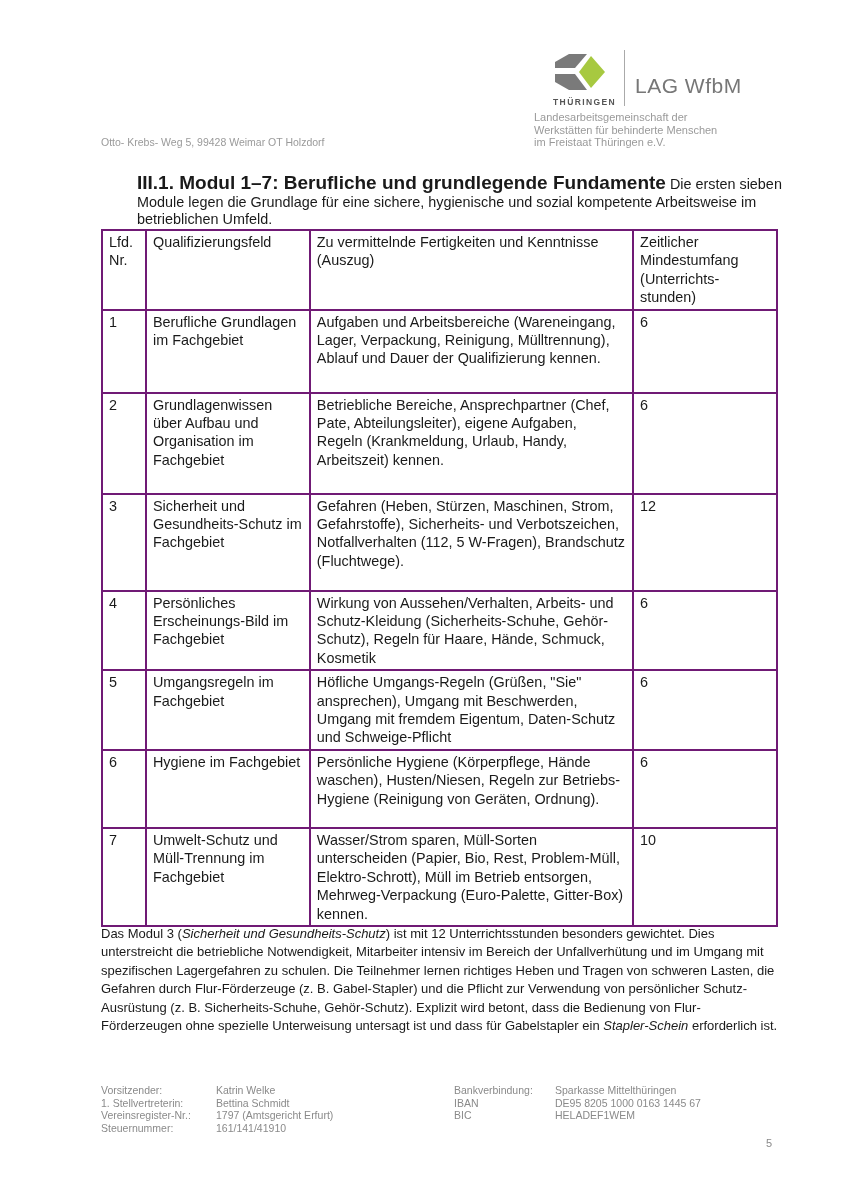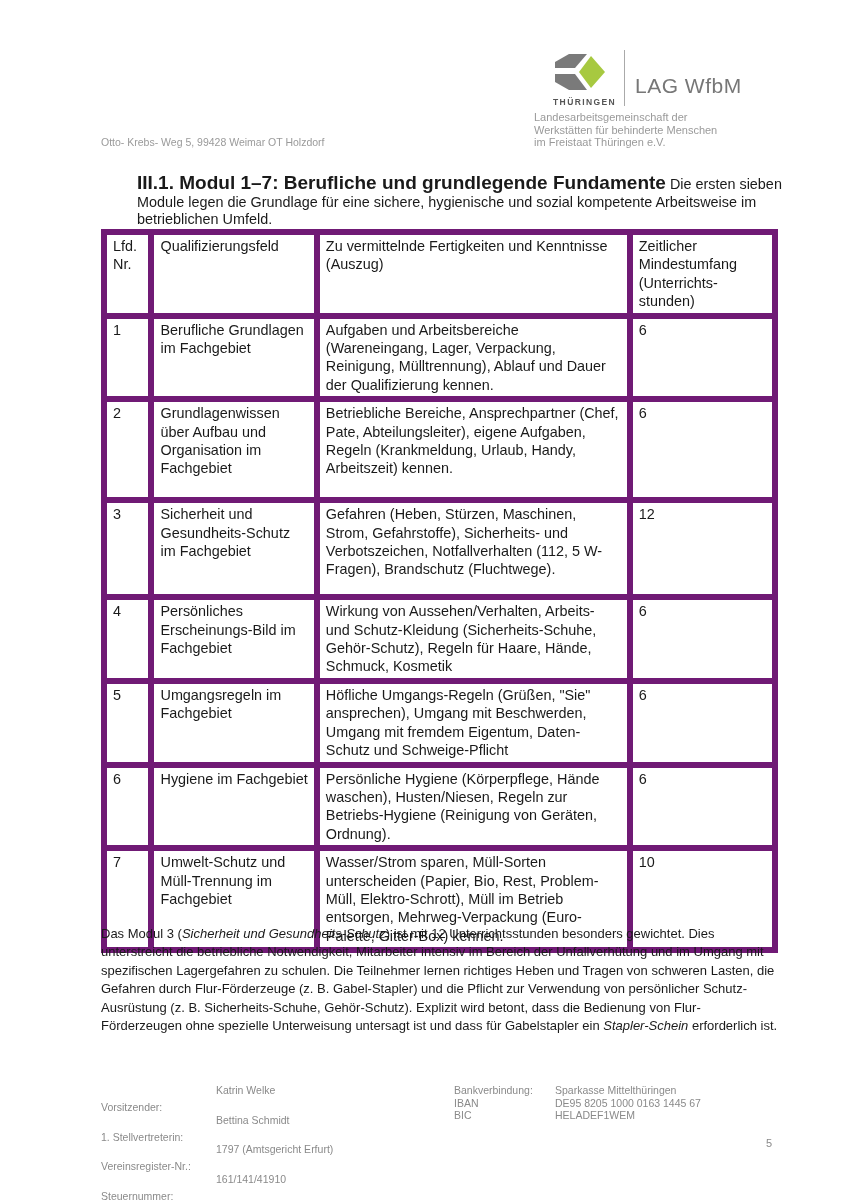--- a/index.html
+++ b/index.html
@@ -13,28 +13,28 @@
     .logo .region { position: absolute; left: 3px; top: 47px; font-size: 8.5px; font-weight: bold; letter-spacing: 1.4px; color: #555; text-align: right; }
     .logo .divider { position: absolute; left: 74px; top: 0; width: 1px; height: 56px; background: #aaaaaa; }
     .logo .brand { position: absolute; left: 85px; top: 24px; font-size: 21px; color: #777777; letter-spacing: 0.5px; }
 
     .org { position: absolute; left: 534px; top: 111px; font-size: 11px; line-height: 12.5px; color: #9a9a9a; }
 
     .intro { position: absolute; left: 101px; top: 174px; width: 680px; font-size: 14.4px; line-height: 17.5px; margin-left: 36px; }
     .intro .h { font-size: 19px; font-weight: bold; }
 
     table.grid { position: absolute; left: 101px; top: 229px; width: 677px; border-collapse: collapse; font-size: 14.4px; line-height: 18.4px; }
-    table.grid td { border: 6px solid #701a75; vertical-align: top; padding: 2px 6px 2px 6px; }
+    table.grid td { border: 2px solid #701a75; vertical-align: top; padding: 2px 6px 2px 6px; }
     .c1 { width: 30px; } .c2 { width: 150px; } .c3 { width: 310px; } .c4 { width: 130px; }
 
     .para { position: absolute; left: 101px; top: 925px; width: 680px; font-size: 13px; line-height: 18.4px; }
 
     .footer { position: absolute; top: 1084px; font-size: 10.5px; line-height: 12.7px; color: #8a8a8a; }
     .footer .row { display: flex; }
-    .f-left { left: 101px; } .f-left .k { width: 115px; margin-top: 17px; }
+    .f-left { left: 101px; } .f-left .k { width: 115px; }
     .f-right { left: 454px; } .f-right .k { width: 101px; }
     .page-num { position: absolute; left: 766px; top: 1137px; font-size: 11px; color: #8a8a8a; }
   </style>
 </head>
 <body>
 
 <div class="address">Otto- Krebs- Weg 5, 99428 Weimar OT Holzdorf</div>
 
 <div class="logo">
   <svg class="mark" viewBox="0 0 56 46">

